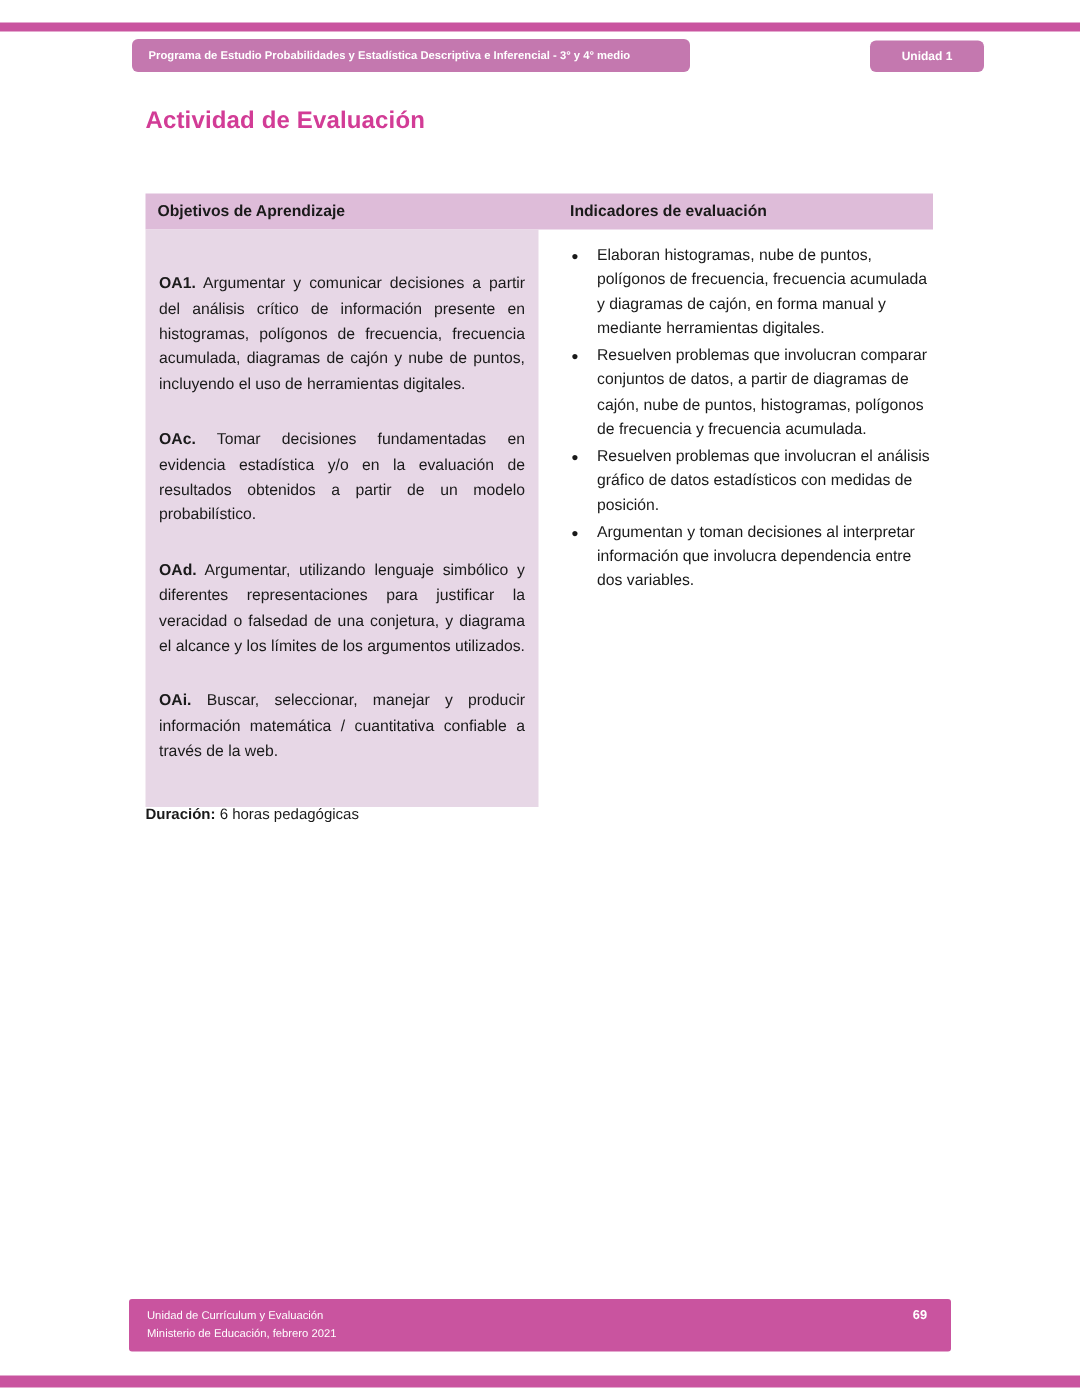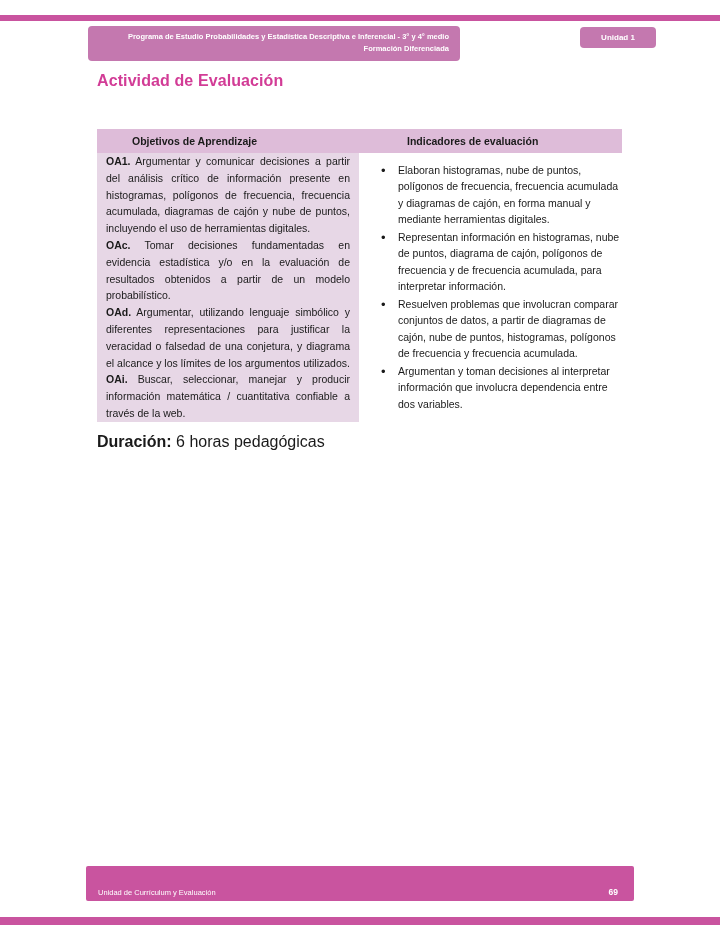--- a/index.html
+++ b/index.html
@@ -8,66 +8,65 @@
     font-family:"Liberation Sans", sans-serif;
     background:#ffffff;
     position:relative;
     color:#1a1a1a;
     overflow:hidden;
   }
   .strip { position:absolute; left:0; width:720px; background:var(--strip,#c9549f); }
   .strip.top { top:15px; height:6px; }
   .strip.bottom { top:917px; height:8px; }
 
-  .pill { position:absolute; background:var(--pill,#c478af); color:#fff; border-radius:4px;text-align:right; }
+  .pill { position:absolute; background:var(--pill,#c478af); color:#fff; border-radius:4px; }
   .pill.program { left:88px; top:26px; width:372px; padding:5px 11px; font-size:7.5px; line-height:1.65; font-weight:600; }
   .pill.unit { left:580px; top:27px; width:76px; height:21px; font-size:8px; font-weight:bold;
                display:flex; align-items:center; justify-content:center; }
 
   .content { position:absolute; left:97px; top:72px; width:525px; }
   h1.title { font-size:16px; font-weight:bold; color:var(--accent,#d23c96); letter-spacing:0.1px; }
 
   .eval-table { margin-top:39px; }
-  .thead { display:flex; background:var(--table-header-bg,#debcd9); font-weight:bold; font-size:10.5px;padding-left:27px; }
+  .thead { display:flex; background:var(--table-header-bg,#debcd9); font-weight:bold; font-size:10.5px; }
   .th { padding:6px 8px; }
   .th.left { width:262px; }
   .th.right { flex:1; padding-left:21px; }
 
   .tbody { display:flex; align-items:stretch; }
   .col-left {
     width:262px; background:var(--objectives-bg,#e7d7e6);
-    padding:0 9px; font-size:10.5px; line-height:1.6; text-align:justify;
+    padding:28px 9px; font-size:10.5px; line-height:1.6; text-align:justify;
   }
-  .col-left p + p { margin-top:0; }
+  .col-left p + p { margin-top:20px; }
   .col-right { flex:1; padding:9px 2px 8px 21px; font-size:10.5px; line-height:1.55; }
   .col-right ul { list-style:none; }
   .col-right li { position:relative; padding-left:18px; margin-bottom:2px; }
   .col-right li::before { content:"•"; position:absolute; left:1px; top:-1px; font-size:13px; }
 
-  .duration { margin-top:11px; font-size:16px; }
+  .duration { font-size:10px; }
 
   .footer-bar {
     position:absolute; left:86px; top:866px; width:548px; height:35px;
     background:var(--strip,#c9549f); color:#fff; border-radius:2px;
     display:flex; justify-content:space-between; align-items:flex-start;
-    padding:21px 16px 0 12px;
+    padding:5px 16px 0 12px;
   }
   .footer-bar .lines { font-size:7.5px; line-height:1.65; }
   .footer-bar .pagenum { font-size:8.5px; line-height:1.4;font-weight:bold; }
 </style>
 </head>
 <body>
 
 <div>
 
   <div class="strip top"></div>
 
   <div class="pill program">
     <div>Programa de Estudio Probabilidades y Estadística Descriptiva e Inferencial - 3° y 4° medio</div>
-    <div>Formación Diferenciada</div>
   </div>
 
   <div class="pill unit">Unidad 1</div>
 
   <div class="content">
     <h1 class="title">Actividad de Evaluación</h1>
 
     <div class="eval-table">
       <div class="thead">
         <div class="th left">Objetivos de Aprendizaje</div>
@@ -78,22 +77,22 @@
         <div class="col-left">
           <p><b>OA1.</b><span> Argumentar y comunicar decisiones a partir del análisis crítico de información presente en histogramas, polígonos de frecuencia, frecuencia acumulada, diagramas de cajón y nube de puntos, incluyendo el uso de herramientas digitales.</span></p>
           <p><b>OAc.</b><span> Tomar decisiones fundamentadas en evidencia estadística y/o en la evaluación de resultados obtenidos a partir de un modelo probabilístico.</span></p>
           <p><b>OAd.</b><span> Argumentar, utilizando lenguaje simbólico y diferentes representaciones para justificar la veracidad o falsedad de una conjetura, y diagrama el alcance y los límites de los argumentos utilizados.</span></p>
           <p><b>OAi.</b><span> Buscar, seleccionar, manejar y producir información matemática / cuantitativa confiable a través de la web.</span></p>
         </div>
 
         <div class="col-right">
           <ul>
             <li>Elaboran histogramas, nube de puntos, polígonos de frecuencia, frecuencia acumulada y diagramas de cajón, en forma manual y mediante herramientas digitales.</li>
-            <li>Representan información en histogramas, nube de puntos, diagrama de cajón, polígonos de frecuencia y de frecuencia acumulada, para interpretar información.</li>
             <li>Resuelven problemas que involucran comparar conjuntos de datos, a partir de diagramas de cajón, nube de puntos, histogramas, polígonos de frecuencia y frecuencia acumulada.</li>
+            <li>Resuelven problemas que involucran el análisis gráfico de datos estadísticos con medidas de posición.</li>
             <li>Argumentan y toman decisiones al interpretar información que involucra dependencia entre dos variables.</li>
           </ul>
         </div>
 
       </div>
     </div>
 
     <p class="duration"><b>Duración:</b><span> 6 horas pedagógicas</span></p>
   </div>
 

